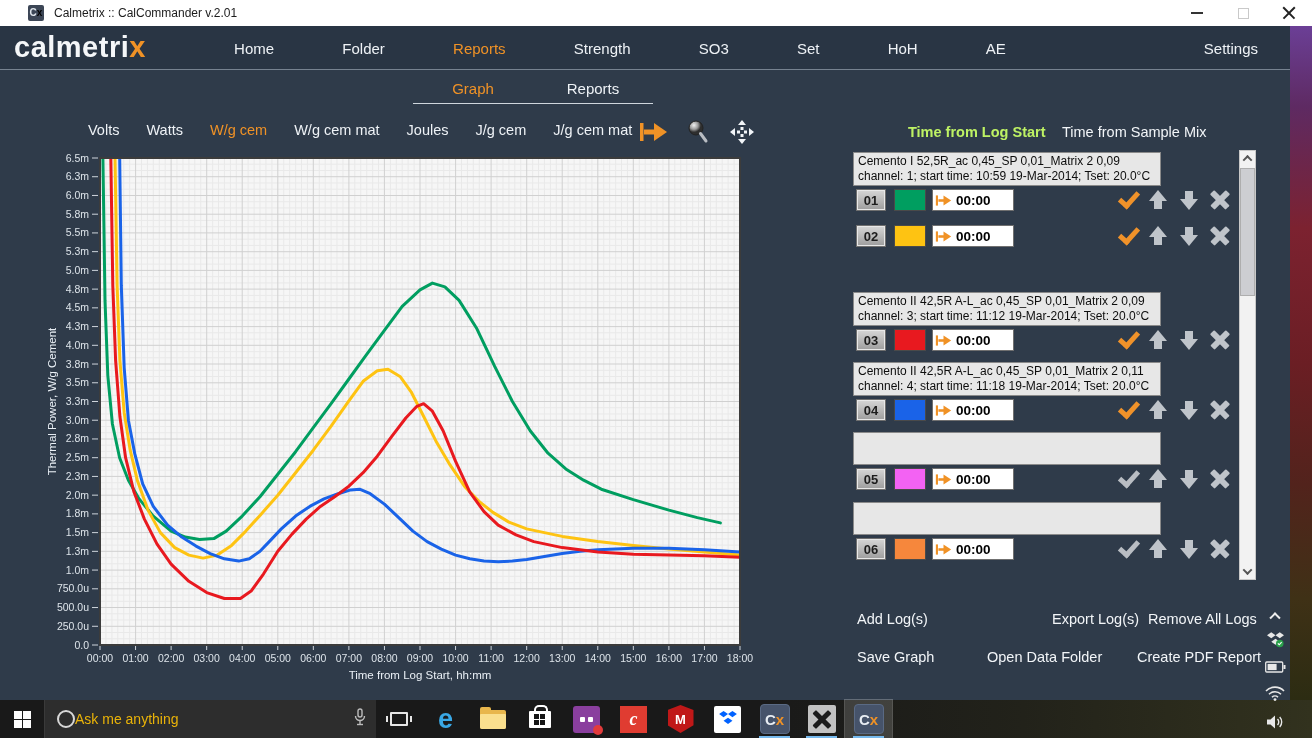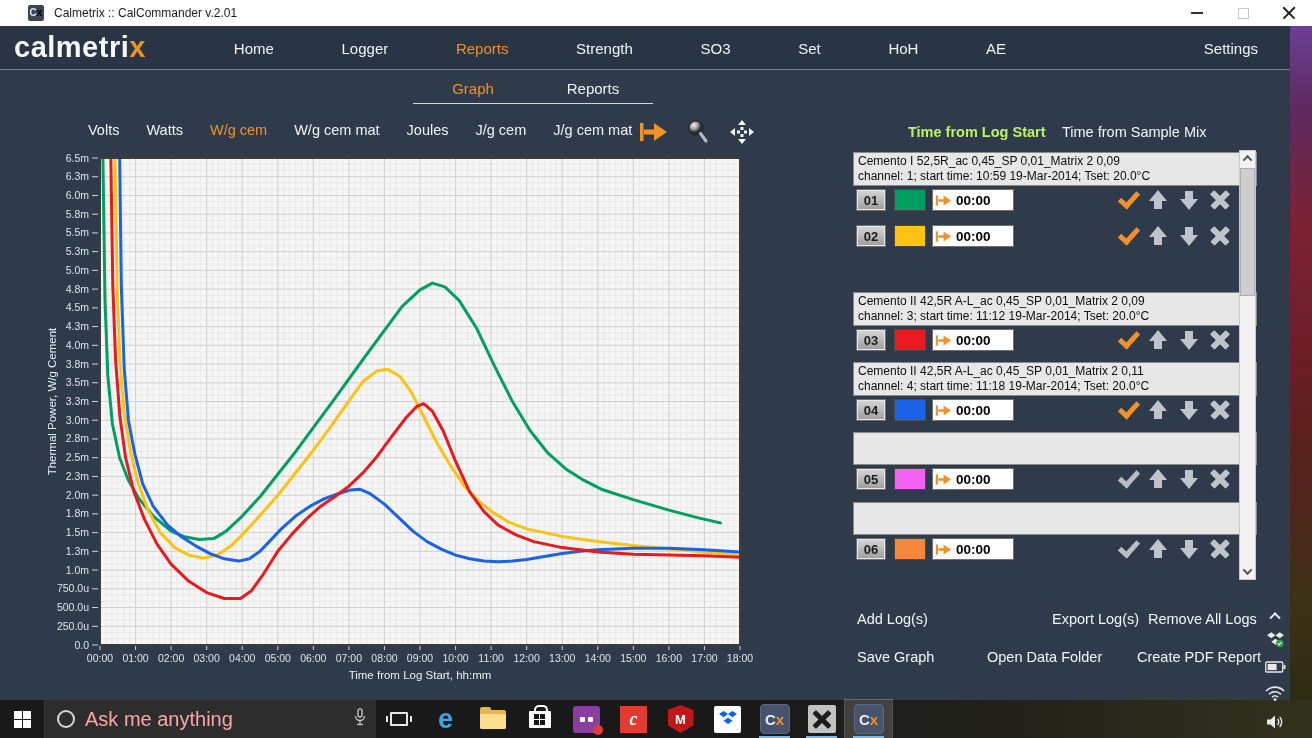--- a/index.html
+++ b/index.html
@@ -52,21 +52,21 @@
   #chart-wrap svg{display:block;}
   .tick{font-size:10.5px;fill:#dde4ea;font-family:"Liberation Sans",sans-serif;}
   .axis-title{font-size:11.5px;fill:#e9eff5;font-family:"Liberation Sans",sans-serif;}
 
   
   .mode-label{position:absolute;top:124px;font-size:14.5px;}
   .mode-log{left:908px;color:#bef264;font-weight:bold;}
   .mode-mix{left:1062px;color:#f2f5f8;}
 
   .entry{position:absolute;left:853px;width:380px;}
-  .entry-desc{width:404px;min-height:33px;background:#e7e7e7;border:1px solid #8a8a8a;padding:1px 4px;}
+  .entry-desc{width:308px;min-height:33px;background:#e7e7e7;border:1px solid #8a8a8a;padding:1px 4px;}
   .entry-desc div{font-size:12px;line-height:15px;color:#0d0d0d;white-space:nowrap;overflow:hidden;}
   .entry-row{position:relative;height:24px;margin-top:3px;}
   .chan-badge{position:absolute;left:3px;top:0;width:30px;height:22px;background:linear-gradient(#d6d6d6,#9d9d9d);
               border:1px solid #6f6f6f;box-shadow:inset 0 0 0 1px #e8e8e8;color:#1c1c1c;font-size:13px;font-weight:bold;
               display:flex;align-items:center;justify-content:center;}
   .swatch{position:absolute;left:41px;top:0;width:32px;height:22px;border:1px solid #4a4a4a;}
   .timebox{position:absolute;left:79px;top:0;width:82px;height:22px;background:#fff;border:1px solid #707070;
            display:flex;align-items:center;padding-left:2px;}
   .timebox .tt{font-size:13.5px;font-weight:bold;color:#000;margin-left:4px;}
   .entry-icons{position:absolute;right:0;top:0;display:flex;gap:6px;color:#bfc4ca;}
@@ -102,21 +102,21 @@
 
   
   .taskbar{position:absolute;left:0;top:700px;width:1312px;height:38px;
       background:linear-gradient(90deg,#191919 0%,#191919 58%,#22221a 78%,#32321e 100%);
       display:flex;align-items:center;z-index:40;}
   .tb-start{width:44px;height:38px;display:flex;align-items:center;justify-content:center;}
   .win-logo{display:grid;grid-template-columns:8px 8px;grid-template-rows:8px 8px;gap:1px;}
   .win-logo span{background:#fff;}
   .tb-search{width:332px;height:38px;background:#2d2d2d;border-left:1px solid #3a3a3a;display:flex;align-items:center;}
   .cortana-ring{width:18px;height:18px;border:2.5px solid #d8d8d8;border-radius:50%;margin-left:12px;}
-  .tb-search .ph{margin-left:10px;font-size:20px;color:#fca5a5;}
+  .tb-search .ph{font-size:14px;color:#eab308;}
   .tb-mic{margin-left:auto;margin-right:10px;}
   .tb-taskview{width:46px;height:38px;display:flex;align-items:center;justify-content:center;position:relative;}
   .tv-rect{width:18px;height:14px;border:2px solid #e6e6e6;border-radius:1px;position:relative;}
   .tv-rect::before{content:"";position:absolute;left:-6px;top:2px;width:2px;height:6px;background:#e6e6e6;}
   .tv-rect::after{content:"";position:absolute;right:-6px;top:2px;width:2px;height:6px;background:#e6e6e6;}
   .tb-apps{display:flex;}
   .tb-app{width:47px;height:38px;display:flex;align-items:center;justify-content:center;position:relative;}
   .tb-app.running::after{content:"";position:absolute;left:8px;bottom:0;width:31px;height:2px;background:#76b9ed;}
   .tb-app.active-app{background:rgba(255,255,255,.16);outline:1px solid rgba(255,255,255,.25);}
   .edge-e{font-size:27px;font-weight:bold;color:#39a7e4;line-height:1;}
@@ -174,21 +174,21 @@
       <div class="winbtn">
           <div class="glyph-close"></div>
         </div>
     </div>
   </div>
 
   <div class="navbar">
     <div class="logo"><span>calmetri</span><span class="lx">x</span></div>
     <div class="nav-items">
       <div class="nav-item">Home</div>
-      <div class="nav-item">Logger</div>
+      <div class="nav-item">Folder</div>
       <div class="nav-item active">Reports</div>
       <div class="nav-item">Strength</div>
       <div class="nav-item">SO3</div>
       <div class="nav-item">Set</div>
       <div class="nav-item">HoH</div>
       <div class="nav-item">AE</div>
     </div>
     <div class="nav-settings">Settings</div>
   </div>
 

